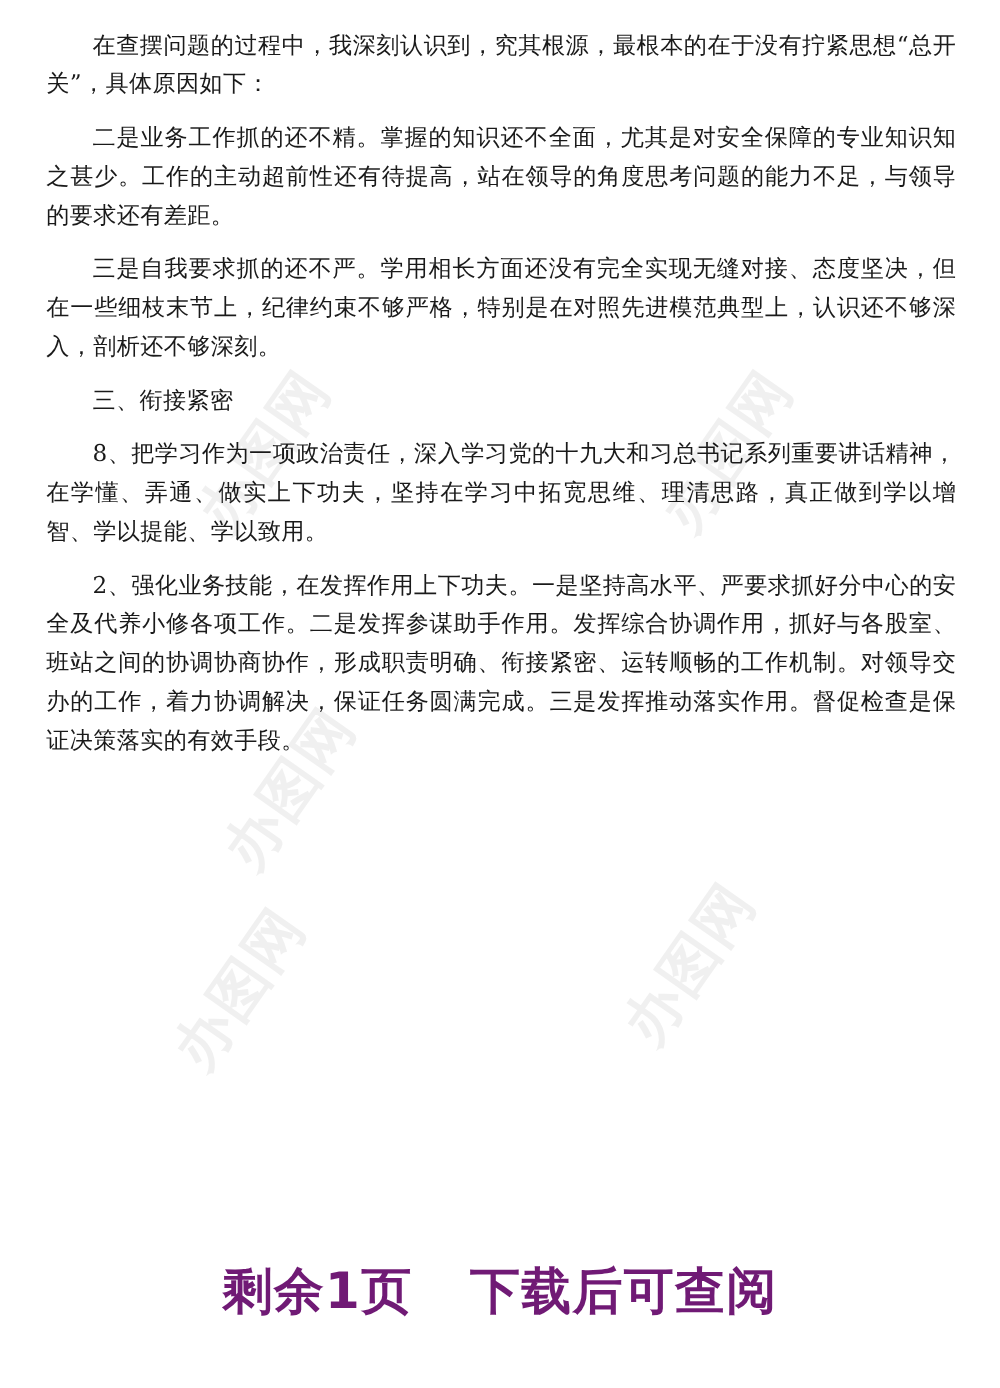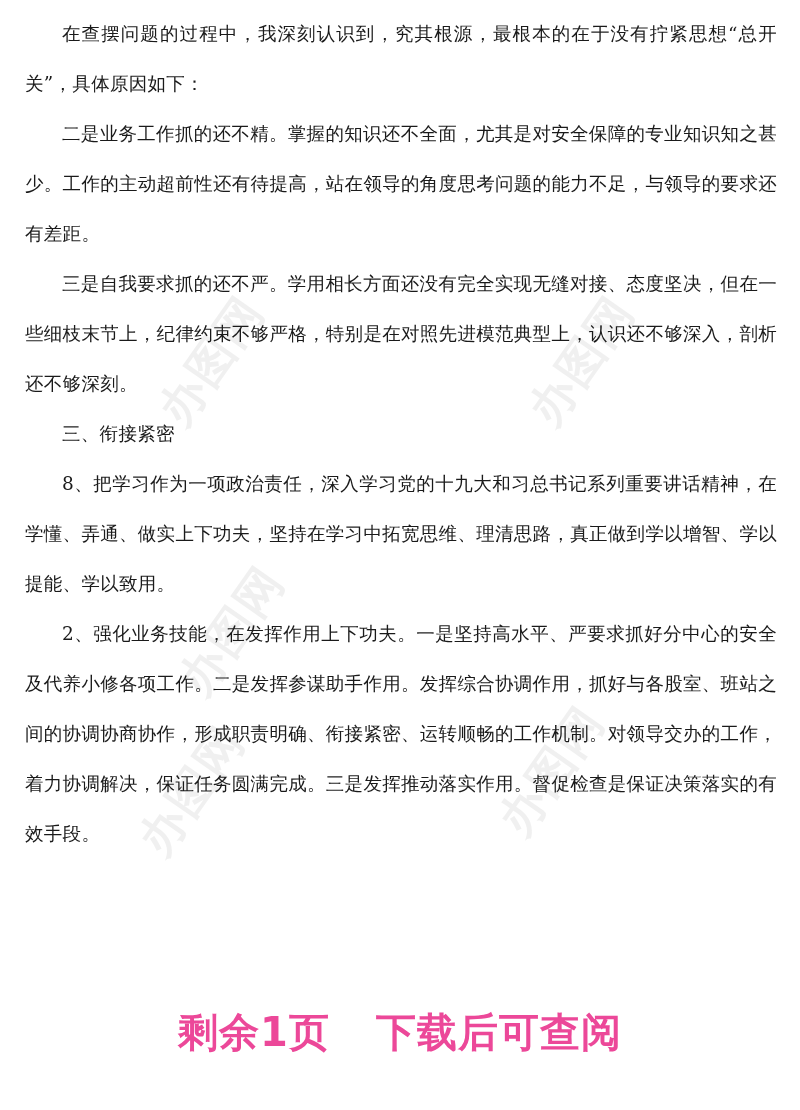--- a/index.html
+++ b/index.html
@@ -1,27 +1,27 @@
 <!DOCTYPE html>
 <html><head>
 <meta charset="utf-8">
 <style>
   html, body { margin: 0; padding: 0; background: #ffffff; }
   body { width: 800px; height: 1110px; position: relative; overflow: hidden;
          font-family: "DejaVu Serif", "Liberation Serif", serif; color: #1a1a1a; }
   .page { position: absolute; left: 25px; top: 9px; width: 752px; }
-  .para { margin: 0; font-size: 18.5px; line-height: 50px; text-align: justify;
+  .para { margin: 12px; font-size: 18.5px; line-height: 31px; text-align: justify;
           text-align-last: left; letter-spacing: 0.3px; }
   .para.indent { text-indent: 37px; }
   .wm { position: absolute; font-family: "DejaVu Sans", sans-serif; font-size: 46px;
         color: rgba(170,170,170,0.18); transform: rotate(-55deg); letter-spacing: 2px;
         font-weight: bold; pointer-events: none; white-space: nowrap; }
   .banner { position: absolute; left: 0; right: 0; top: 1005px; text-align: center;
             font-family: "DejaVu Sans", sans-serif; font-weight: bold; font-size: 40px;
-            color: #ec4899; letter-spacing: 1px; }
+            color: #701a75; letter-spacing: 1px; }
   .banner span { display: inline-block; }
   .banner .gap { width: 46px; }
 </style>
 </head>
 <body>
 
 <div class="wm" style="left:140px; top:330px;">办图网</div>
 <div class="wm" style="left:510px; top:330px;">办图网</div>
 <div class="wm" style="left:160px; top:600px;">办图网</div>
 <div class="wm" style="left:120px; top:760px;">办图网</div>

